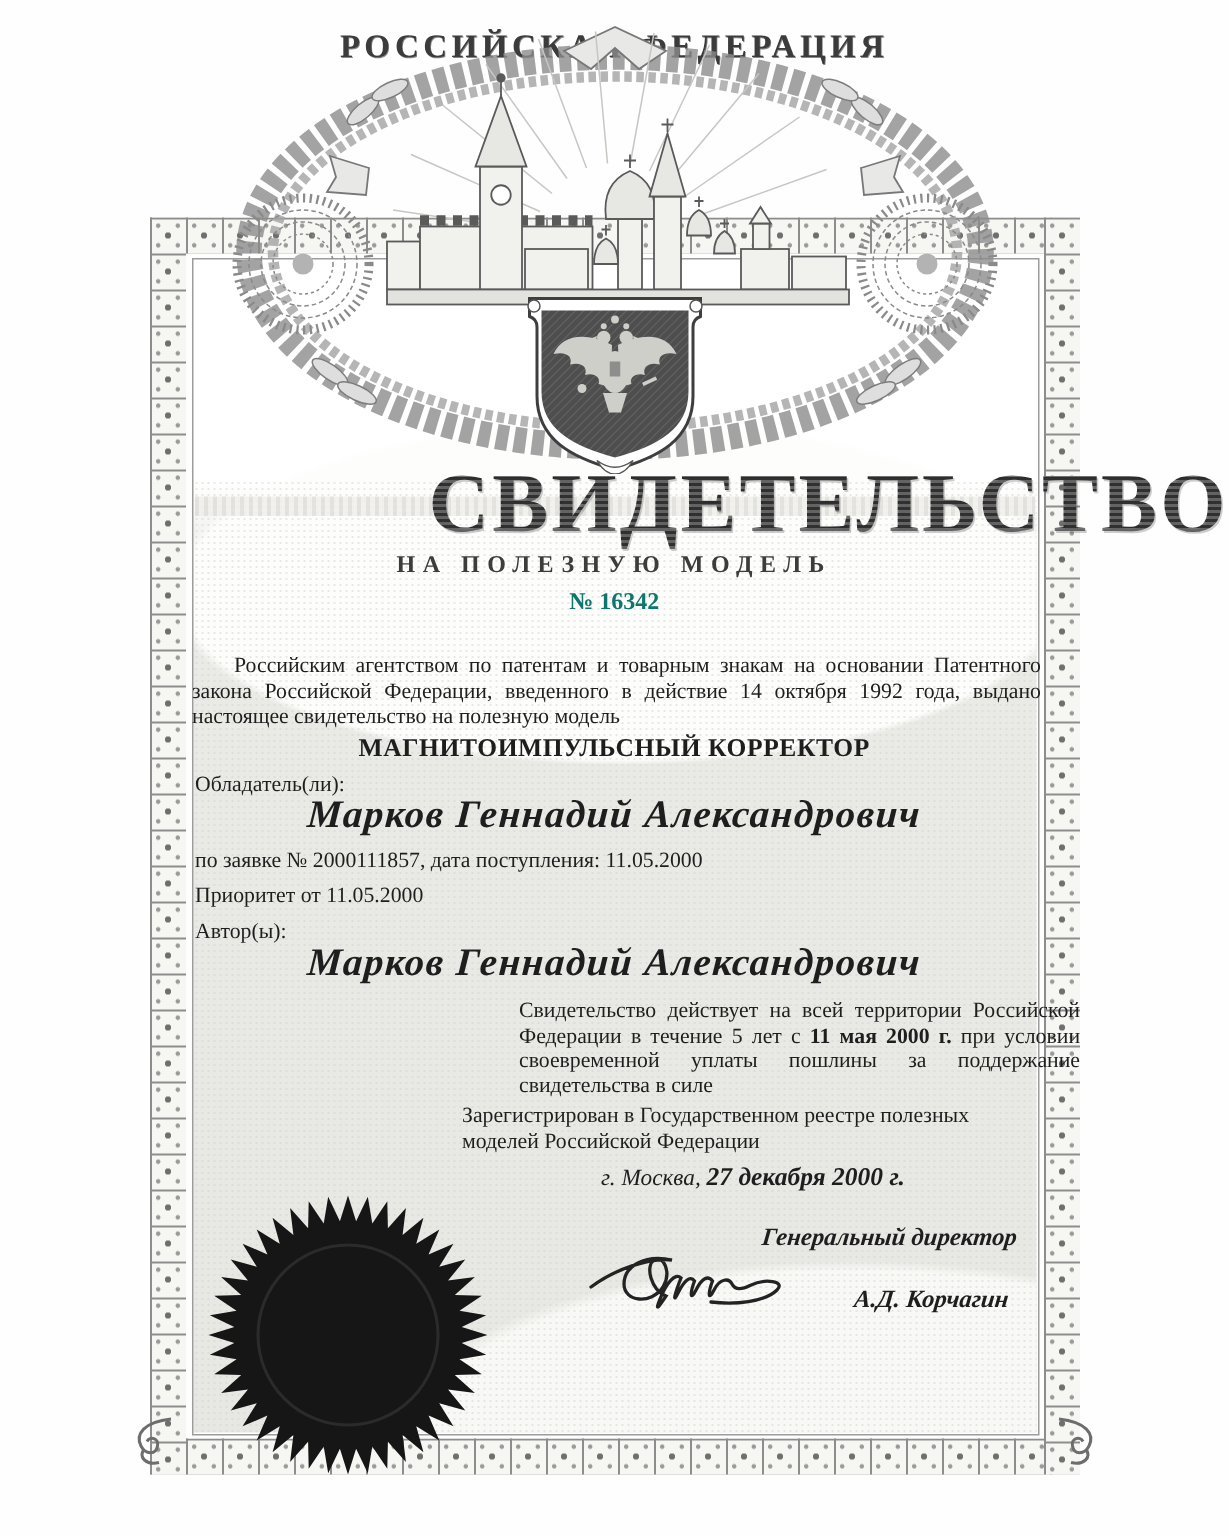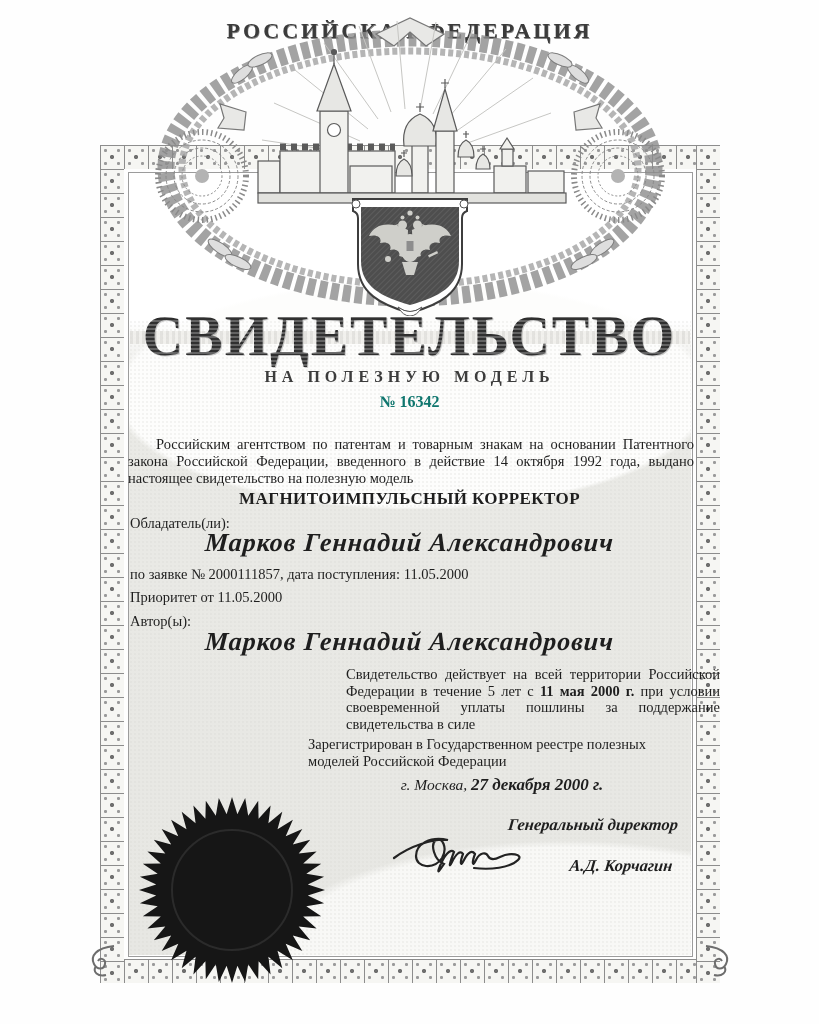--- a/index.html
+++ b/index.html
@@ -32,21 +32,21 @@
     background-image:radial-gradient(#d2d2cd 0.6px,transparent 0.8px);
     background-size:4px 4px;opacity:.5;}
   .title-band{position:absolute;left:130px;top:331px;width:560px;height:13px;
     background:repeating-linear-gradient(90deg,#dddcd8 0 3px,#efeeea 3px 6px);opacity:.8;}
   
   .abs{position:absolute;}
   .center{left:0;width:819px;text-align:center;}
   .country{top:18px;font-size:22px;font-weight:bold;letter-spacing:3px;color:#3b3b3b;
     text-shadow:.5px .5px 0 #888;}
   .big-title{top:304px;font-size:56px;font-weight:bold;letter-spacing:2px;color:#3f3f3f;
-    z-index:6;text-shadow:1px 1px 0 rgba(60,60,60,.25);}
+    z-index:6;text-shadow:1px 1px 0 rgba(60,60,60,.25);text-align:right;}
   @supports (-webkit-background-clip:text){
     .big-title{background:repeating-linear-gradient(0deg,#2c2c2c 0 2px,#707070 2px 4px);
       -webkit-background-clip:text;background-clip:text;-webkit-text-fill-color:transparent;}}
   .subtitle{top:368px;font-size:16px;font-weight:bold;letter-spacing:5px;color:#3c3c3c;}
   .doc-number{top:393px;font-size:16px;font-weight:bold;color:#0f766e;}
   .body-par{top:436px;left:128px;width:566px;font-size:14.5px;line-height:17px;
     text-align:justify;text-indent:28px;}
   .invention{top:489px;font-size:17px;font-weight:bold;letter-spacing:.4px;}
   .field-line{left:130px;font-size:14.5px;}
   .script{font-style:italic;font-weight:bold;font-size:26px;letter-spacing:1px;

